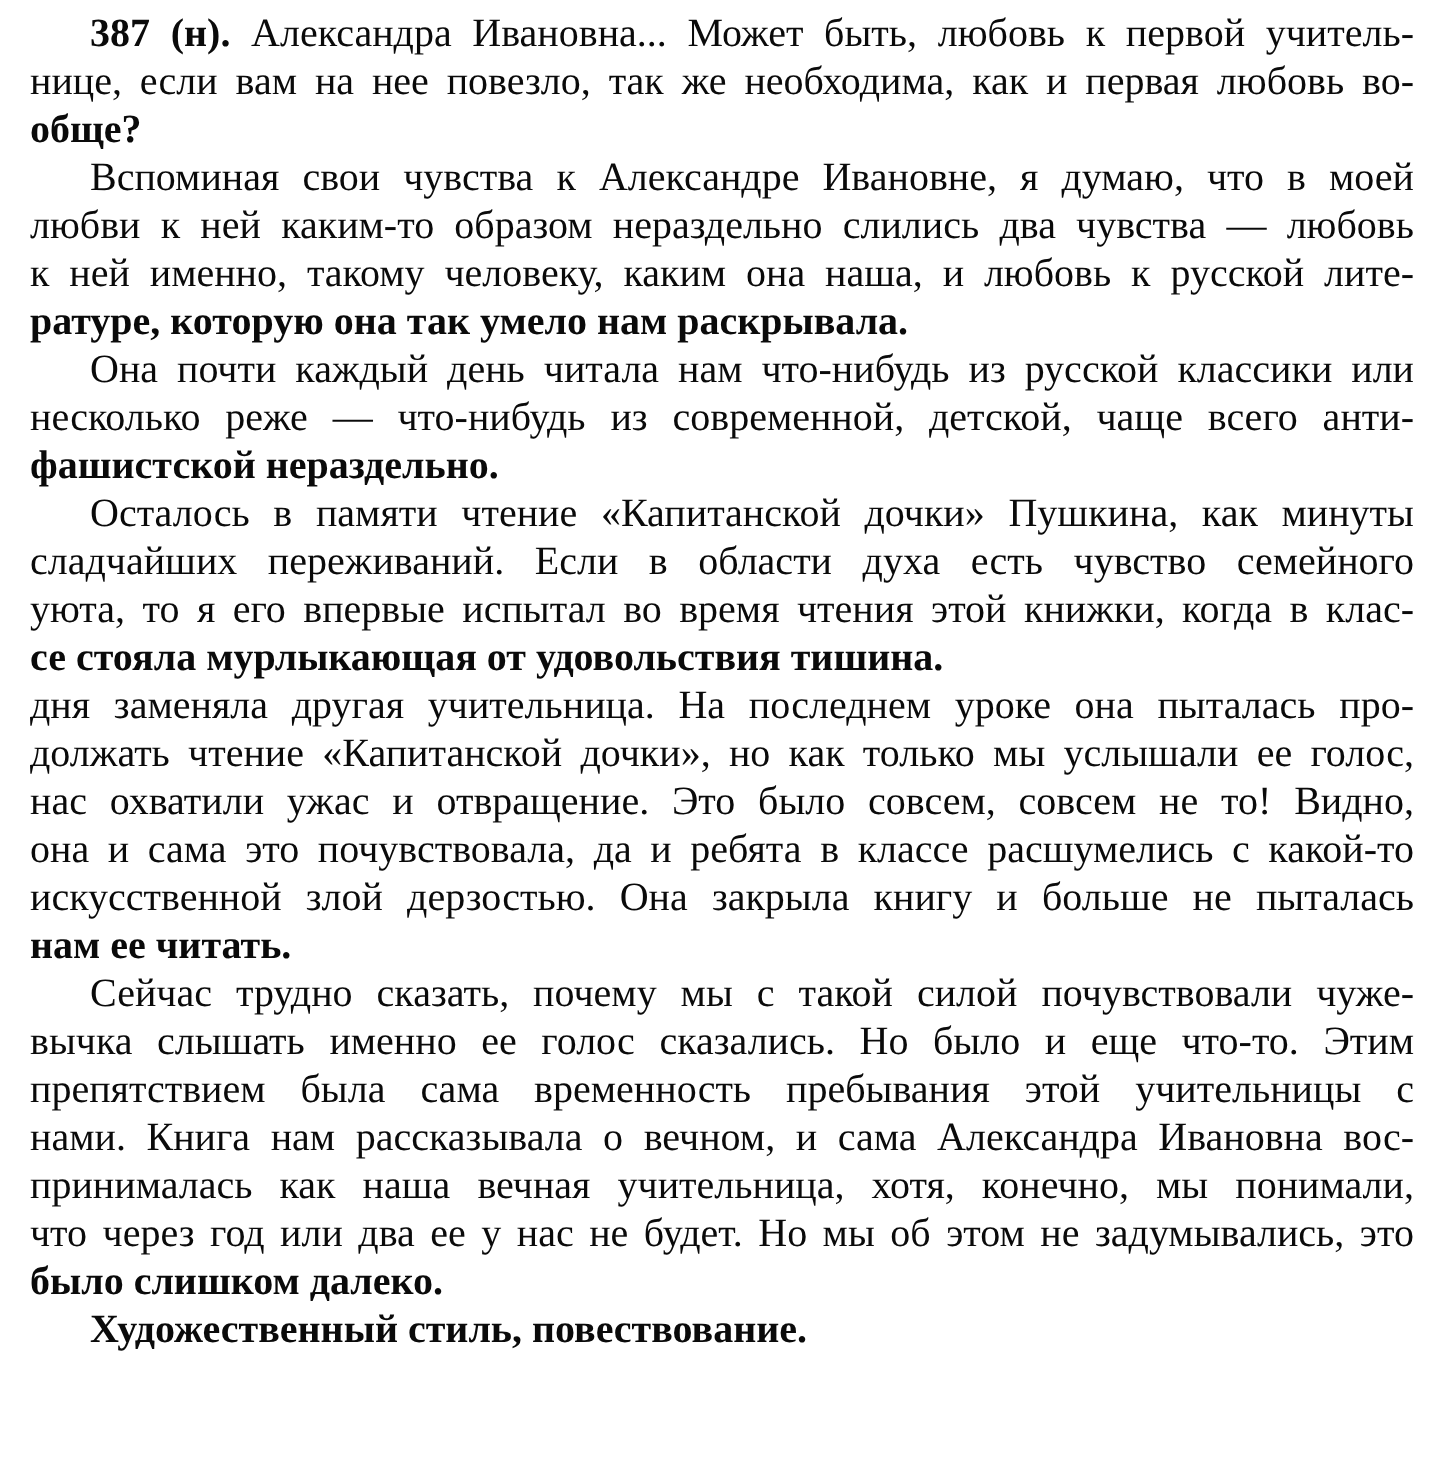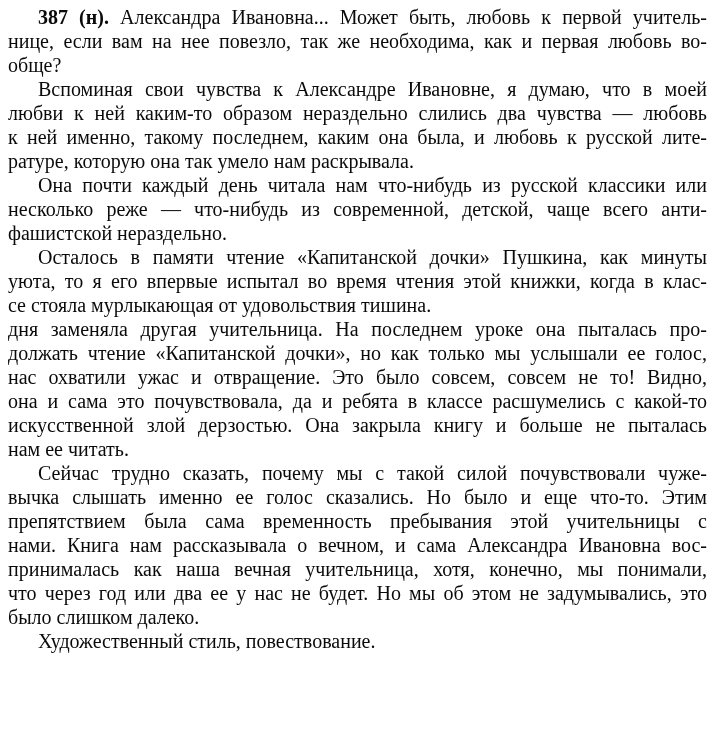--- a/index.html
+++ b/index.html
@@ -4,66 +4,68 @@
 <style>
   html, body {
     margin: 0;
     padding: 0;
     background: #ffffff;
   }
   .page {
     box-sizing: border-box;
     width: 722px;
     height: 733px;
-    padding: 5px 15px 0 8px;
+    padding: 5px 15px 0 15px;
     background: #ffffff;
     font-family: "Liberation Serif", "DejaVu Serif", serif;
     font-size: 20px;
     line-height: 24px;
     color: #0a0a0a;
     overflow: hidden;
   }
   .line {
     text-align: justify;
     text-align-last: justify;
     white-space: normal;
   }
   .line.first {
     text-indent: 30px;
   }
   .line.last {
     text-align-last: left;
+    font-weight: bold;
   }
   .exnum {
     font-weight: bold;
   }
 </style>
 </head>
 <body>
 
 <main class="page">
   <div id="text-block">
       <div>
         <div class="line first"><b class="exnum">387 (н).</b> Александра Ивановна... Может быть, любовь к первой учитель-</div>
         <div class="line">нице, если вам на нее повезло, так же необходима, как и первая любовь во-</div>
         <div class="line last">обще?</div>
       </div>
       <div>
         <div class="line first">Вспоминая свои чувства к Александре Ивановне, я думаю, что в моей</div>
         <div class="line">любви к ней каким-то образом нераздельно слились два чувства — любовь</div>
-        <div class="line">к ней именно, такому последнем, каким она была, и любовь к русской лите-</div>
+        <div class="line">к ней именно, такому человеку, каким она наша, и любовь к русской лите-</div>
         <div class="line last">ратуре, которую она так умело нам раскрывала.</div>
       </div>
       <div>
         <div class="line first">Она почти каждый день читала нам что-нибудь из русской классики или</div>
         <div class="line">несколько реже — что-нибудь из современной, детской, чаще всего анти-</div>
         <div class="line last">фашистской нераздельно.</div>
       </div>
       <div>
         <div class="line first">Осталось в памяти чтение «Капитанской дочки» Пушкина, как минуты</div>
+        <div class="line">сладчайших переживаний. Если в области духа есть чувство семейного</div>
         <div class="line">уюта, то я его впервые испытал во время чтения этой книжки, когда в клас-</div>
         <div class="line last">се стояла мурлыкающая от удовольствия тишина.</div>
       </div>
       <div>
         <div class="line">дня заменяла другая учительница. На последнем уроке она пыталась про-</div>
         <div class="line">должать чтение «Капитанской дочки», но как только мы услышали ее голос,</div>
         <div class="line">нас охватили ужас и отвращение. Это было совсем, совсем не то! Видно,</div>
         <div class="line">она и сама это почувствовала, да и ребята в классе расшумелись с какой-то</div>
         <div class="line">искусственной злой дерзостью. Она закрыла книгу и больше не пыталась</div>
         <div class="line last">нам ее читать.</div>

